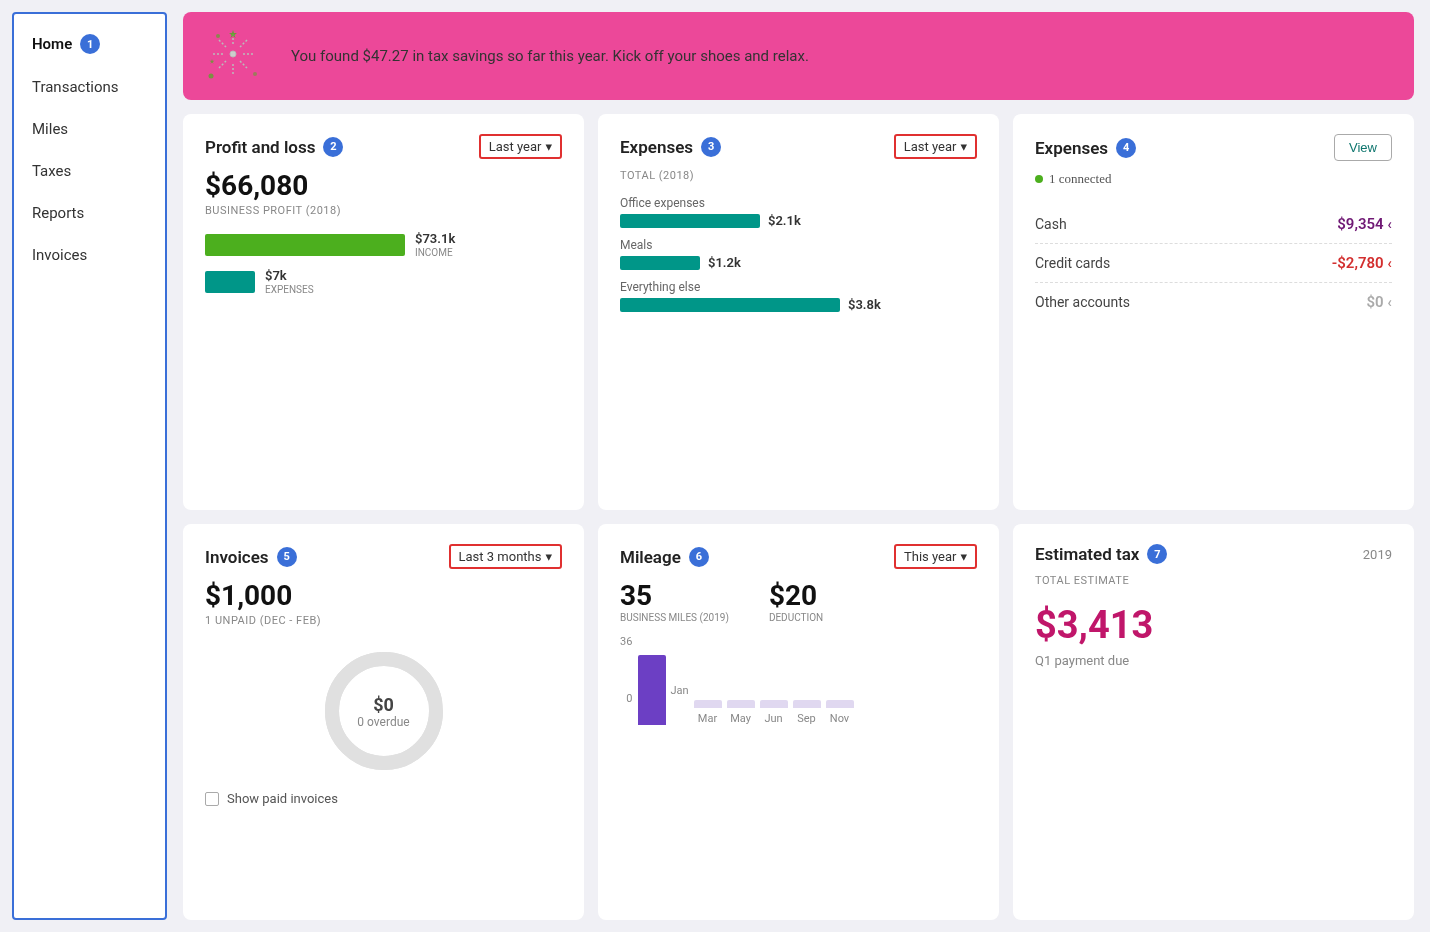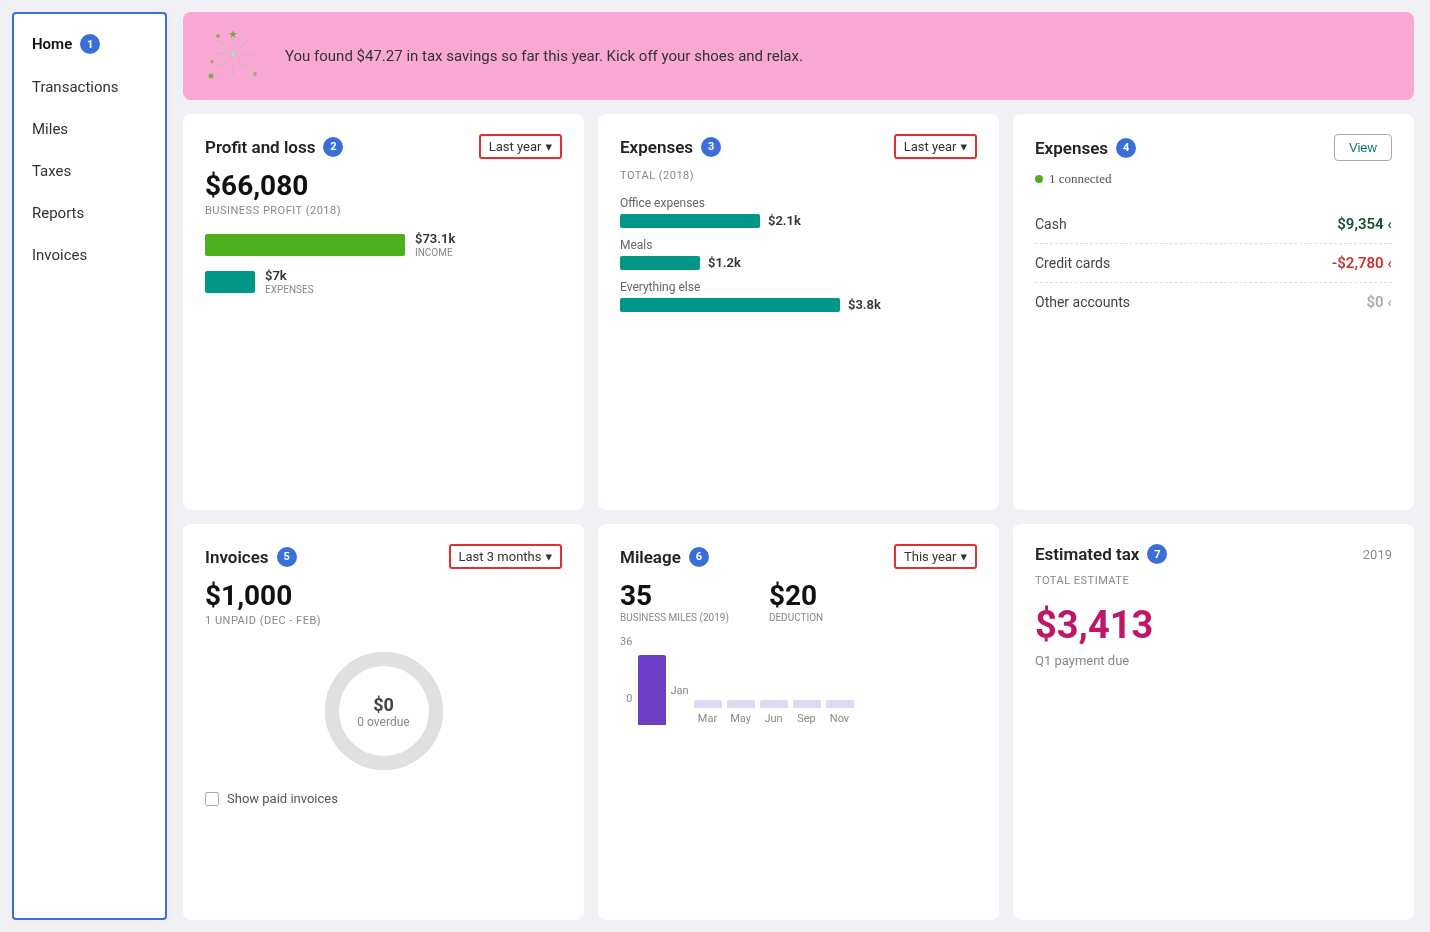--- a/index.html
+++ b/index.html
@@ -54,26 +54,26 @@
     .main {
       flex: 1;
       display: flex;
       flex-direction: column;
       padding: 12px 16px 12px 16px;
       overflow: hidden;
     }
 
     
     .header-banner {
-      background: #f9a8d4;
+      background: #ec4899;
       border-radius: 8px;
       padding: 14px 20px;
       display: flex;
       align-items: center;
-      gap: 22px;
+      gap: 28px;
       margin-bottom: 14px;
       font-size: 15px;
       color: #333;
     }
     .firework-icon {
       width: 60px;
       height: 60px;
       flex-shrink: 0;
     }
 
@@ -218,21 +218,21 @@
     .account-row {
       display: flex;
       align-items: center;
       justify-content: space-between;
       padding: 10px 0;
       border-bottom: 1px dashed #ddd;
       font-size: 14px;
       color: #444;
     }
     .account-row:last-child { border-bottom: none; }
-    .account-value-green { color: #14532d; font-weight: 600; font-size: 15px; text-align: center; }
+    .account-value-green { color: #701a75; font-weight: 600; font-size: 15px; text-align: center; }
     .account-value-red { color: #d32f2f; font-weight: 600; font-size: 15px; }
     .account-value-gray { color: #aaa; font-weight: 600; font-size: 15px; }
 
     
     .donut-container {
       display: flex;
       justify-content: center;
       align-items: center;
       margin: 10px 0;
       position: relative;

